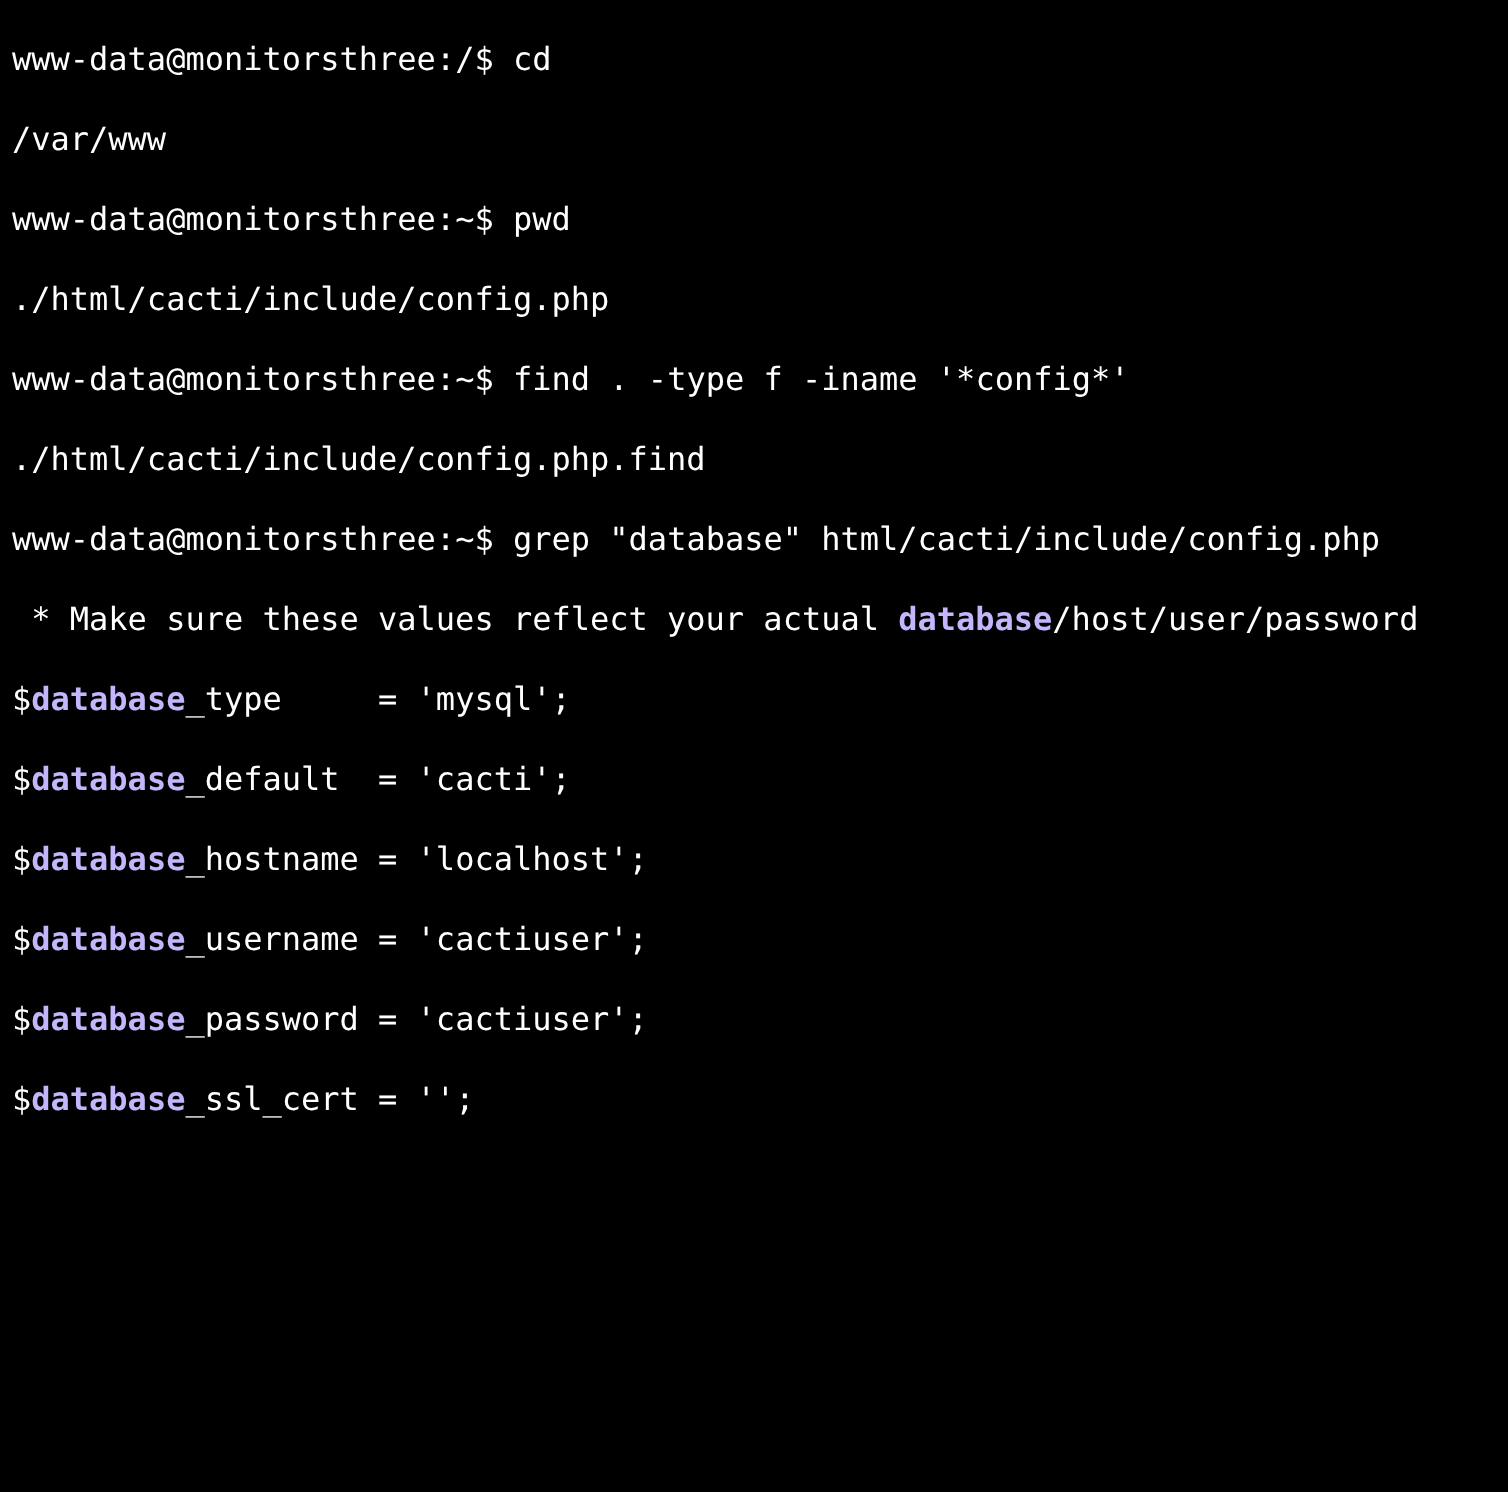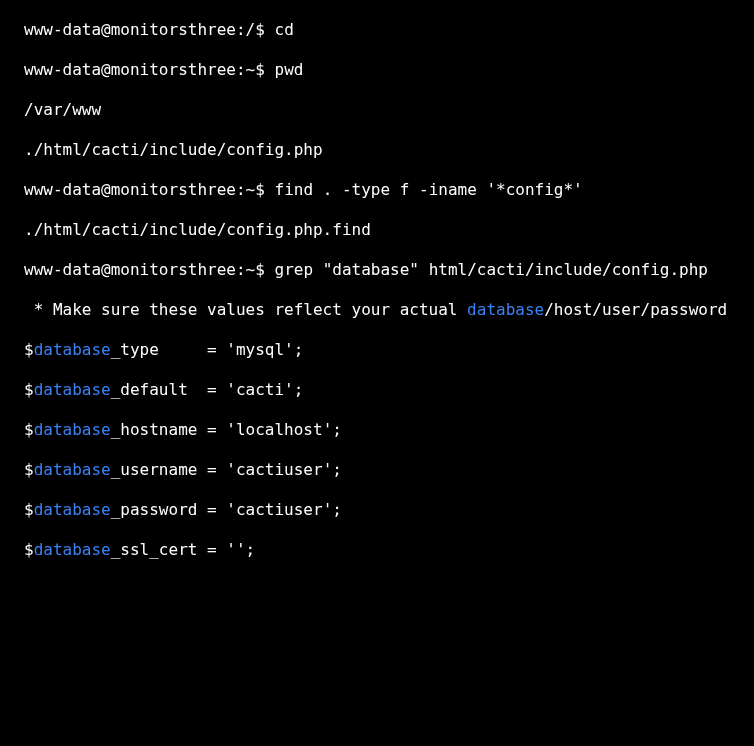--- a/index.html
+++ b/index.html
@@ -13,33 +13,33 @@
   .terminal {
     font-family: "DejaVu Sans Mono", "Liberation Mono", "Consolas", monospace;
     font-size: 16px;
     line-height: 20px;
     color: #fff;
     background: #000;
     padding: 0 6px 6px 6px;
     white-space: pre;
     letter-spacing: 0px;
   }
-  .line { display: block; margin-left: 18px; }
+  .line { display: block; }
   .prompt-user { color: #fff; }
   .cmd { color: #fff; }
   .out { color: #fff; }
-  .hl { color: #3b82f6; font-weight: normal; }
+  .hl { color: #c4b5fd; font-weight: bold; }
 </style>
 </head>
 <body>
 
 <div class="terminal">
 <span class="line"><span class="prompt-user"><span>www-data</span>@<span>monitorsthree</span>:<span>/</span><span>$</span> </span><span class="cmd">cd</span></span>
+<span class="line out">/var/www</span>
 <span class="line"><span class="prompt-user"><span>www-data</span>@<span>monitorsthree</span>:<span>~</span><span>$</span> </span><span class="cmd">pwd</span></span>
-<span class="line out">/var/www</span>
 <span class="line out">./html/cacti/include/config.php</span>
 <span class="line"><span class="prompt-user"><span>www-data</span>@<span>monitorsthree</span>:<span>~</span><span>$</span> </span><span class="cmd">find . -type f -iname '*config*'</span></span>
 <span class="line out">./html/cacti/include/config.php.find</span>
 <span class="line"><span class="prompt-user"><span>www-data</span>@<span>monitorsthree</span>:<span>~</span><span>$</span> </span><span class="cmd">grep "database" html/cacti/include/config.php</span></span>
 <span class="line out"><span> * Make sure these values reflect your actual </span><span class="hl">database</span><span>/host/user/password</span></span>
 <span class="line out">$<span class="hl">database</span><span>_type     = 'mysql';</span></span>
 <span class="line out">$<span class="hl">database</span><span>_default  = 'cacti';</span></span>
 <span class="line out">$<span class="hl">database</span><span>_hostname = 'localhost';</span></span>
 <span class="line out">$<span class="hl">database</span><span>_username = 'cactiuser';</span></span>
 <span class="line out">$<span class="hl">database</span><span>_password = 'cactiuser';</span></span>

